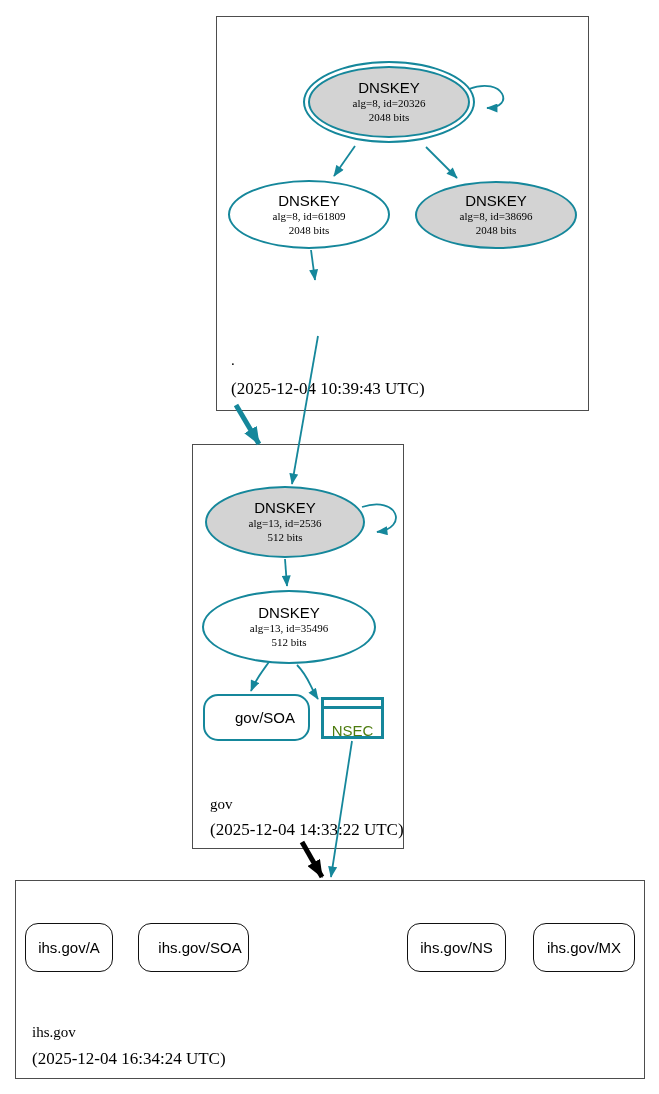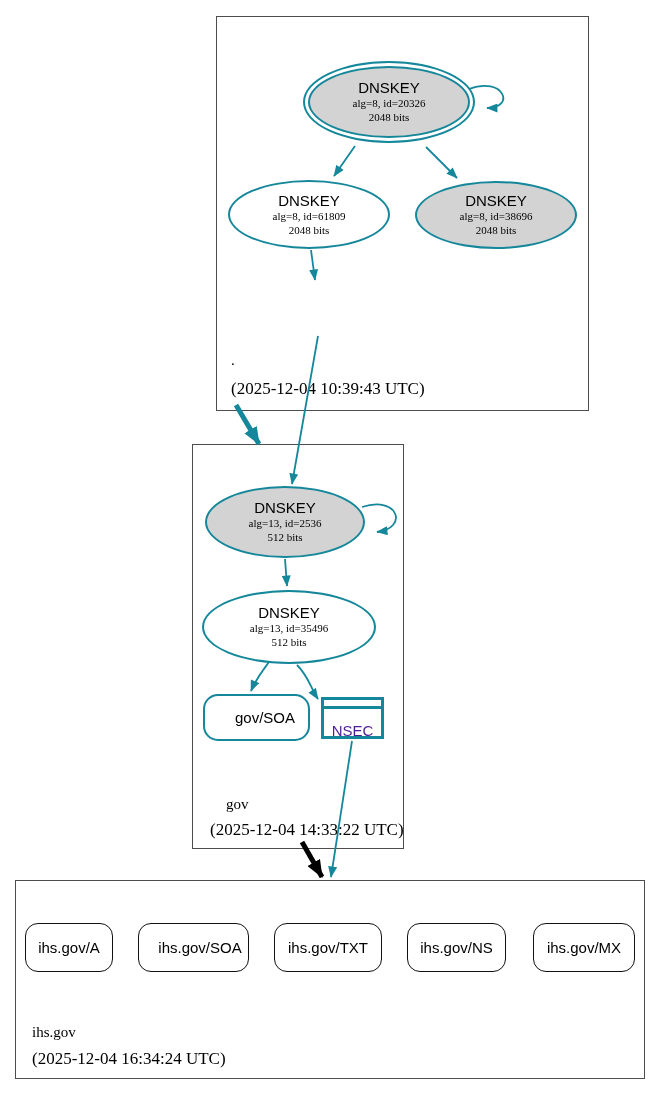--- a/index.html
+++ b/index.html
@@ -24,36 +24,36 @@
         align-items:center;justify-content:center;text-align:center;}
   .nt{font-family:"Liberation Sans",sans-serif;font-size:15px;line-height:16px;color:#000;}
   .nd{font-family:"Liberation Serif",serif;font-size:11px;line-height:14px;color:#000;}
   .rrset{position:absolute;box-sizing:border-box;border:2px solid var(--secure-teal,#15879b);border-radius:15px;
         background:#fff;display:flex;align-items:center;justify-content:center;
         font-size:15px;color:#000;z-index:2;}
   .rrset.black{border:1.6px solid #111;border-radius:13px;}
   .nsec{position:absolute;box-sizing:border-box;border:3px solid var(--secure-teal,#15879b);background:#fff;z-index:2;}
   .nsec .hdr{height:6px;border-bottom:3px solid var(--secure-teal,#15879b);}
   .nsec .lbl{display:flex;align-items:center;justify-content:center;height:42px;
-        font-size:15px;color:#4c1d95;}
+        font-size:15px;color:#4d7c0f;}
   svg.edges{position:absolute;left:0;top:0;z-index:5;pointer-events:none;}
 </style>
 </head>
 <body>
 
 <div class="canvas">
 
   <div class="zone-box" style="left:216px;top:16px;width:371px;height:393px;"></div>
   <div class="zone-box" style="left:192px;top:444px;width:210px;height:403px;"></div>
   <div class="zone-box" style="left:15px;top:880px;width:628px;height:197px;"></div>
 
   <div class="zone-name" style="left:231px;top:352px;">.</div>
   <div class="zone-ts" style="left:231px;top:381px;">(2025-12-04 10:39:43 UTC)</div>
 
-  <div class="zone-name" style="left:210px;top:796px;margin-left:16px;">gov</div>
+  <div class="zone-name" style="left:210px;top:796px;">gov</div>
   <div class="zone-ts" style="left:210px;top:822px;">(2025-12-04 14:33:22 UTC)</div>
 
   <div class="zone-name" style="left:32px;top:1024px;">ihs.gov</div>
   <div class="zone-ts" style="left:32px;top:1051px;">(2025-12-04 16:34:24 UTC)</div>
 
   <div class="node ellipse outer" style="left:303px;top:61px;width:172px;height:82px;">
     <div class="inner-ring">
       <div class="nt">DNSKEY</div>
       <div class="nd">alg=8, id=20326</div>
       <div class="nd">2048 bits</div>
@@ -93,23 +93,20 @@
     <div class="hdr"></div>
     <div class="lbl">NSEC</div>
   </div>
 
   <div class="rrset black" style="left:25px;top:923px;width:88px;height:49px;">
     <span>ihs.gov/A</span>
   </div>
   <div class="rrset black" style="left:138px;top:923px;width:111px;height:49px;padding-left:13px;">
     <span>ihs.gov/SOA</span>
   </div>
-  <div class="rrset black" style="left:274px;top:923px;width:108px;height:49px;">
-    <span>ihs.gov/TXT</span>
-  </div>
   <div class="rrset black" style="left:407px;top:923px;width:99px;height:49px;">
     <span>ihs.gov/NS</span>
   </div>
   <div class="rrset black" style="left:533px;top:923px;width:102px;height:49px;">
     <span>ihs.gov/MX</span>
   </div>
 
   <svg class="edges" width="659" height="1094" viewBox="0 0 659 1094">
     <defs>
       <marker id="at" viewBox="0 0 10 8" refX="9.3" refY="4" markerWidth="6.7" markerHeight="5" orient="auto">

